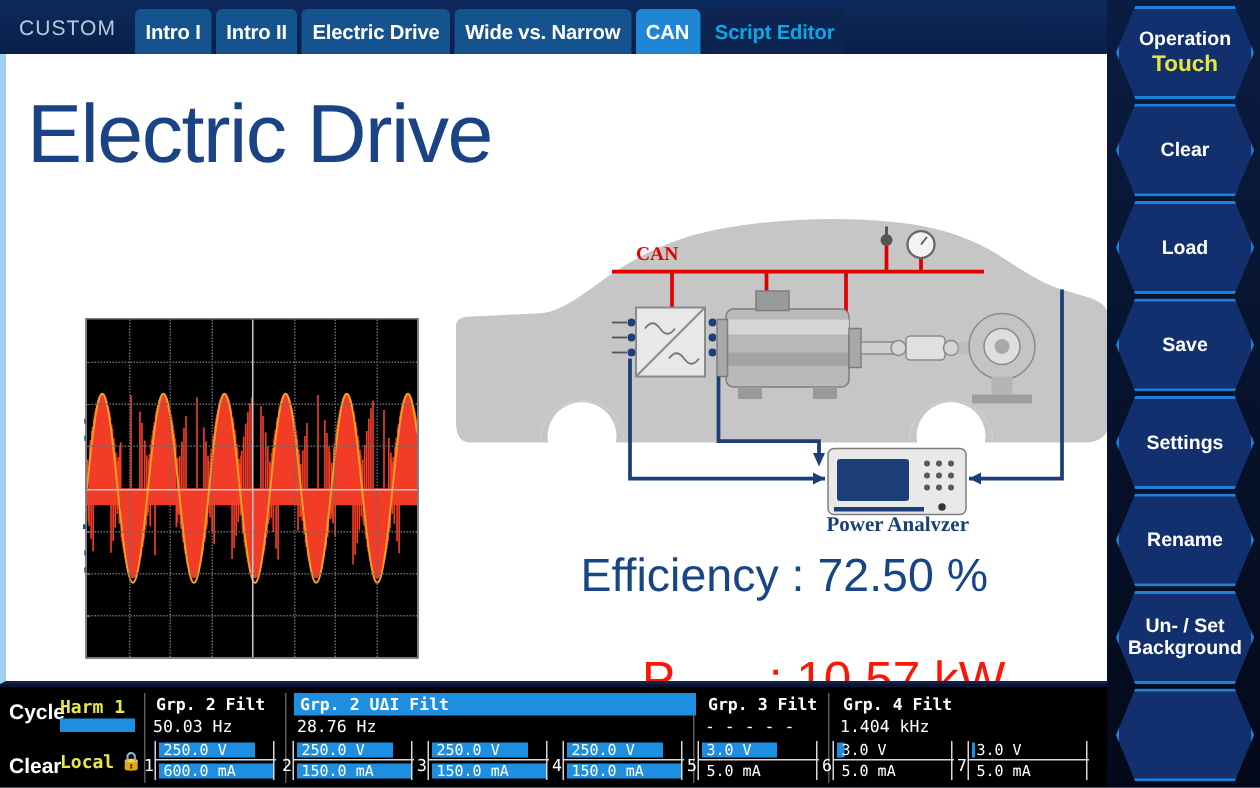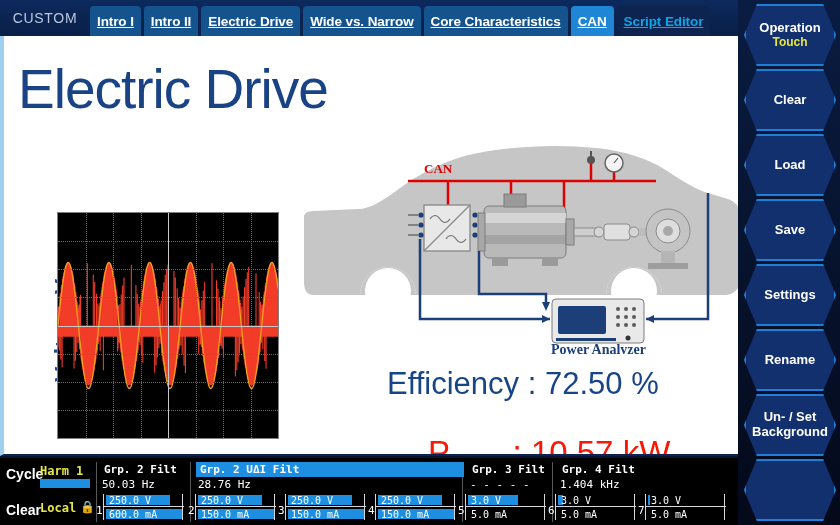--- a/index.html
+++ b/index.html
@@ -20,21 +20,21 @@
   }
   .custom-label{
     width:90px; height:36px; display:flex; align-items:center; justify-content:center;
     color:#b9c6dd; font-size:14px; letter-spacing:.7px; font-weight:400;
   }
   .tab{
     height:30px; margin-right:3px; padding:12px 7px;
     display:flex; align-items:center; justify-content:center;
     color:#ffffff; font-size:13.5px; font-weight:bold;
     background:#15538f; border-radius:4px 4px 0 0;
-    white-space:nowrap; letter-spacing:-0.1px;text-decoration:underline;
+    white-space:nowrap; letter-spacing:-0.1px;
   }
   .tab.highlight{ background:#1e86d4; }
   .tab.active{ background:#0d2450; color:#0ea5e9; }
 
   
   .panel{
     position:absolute; left:0; top:36px; width:738px; height:420px;
     background:#ffffff; border-left:4px solid #9fd0f0; border-bottom:2px solid #0b2350;
     overflow:hidden;
   }
@@ -110,36 +110,35 @@
     background:linear-gradient(180deg,#0a1c42 0%, #07142f 45%, #04091a 100%);
   }
   .hexbtn{
     position:absolute; left:6px; width:92px; height:62px;
     background:#13306e;
     border:2px solid #1f7fd6;
     clip-path: polygon(14% 0%, 86% 0%, 100% 50%, 86% 100%, 14% 100%, 0% 50%);
     display:flex; flex-direction:column; align-items:center; justify-content:center;
     color:#ffffff; font-size:13px; font-weight:bold; text-align:center; line-height:1.15;
   }
-  .hexbtn .sub{ color:#e6e63c; font-size:12px; font-weight:bold; }
+  .hexbtn .sub{ color:#e6e63c; font-size:15px; font-weight:bold; }
   .hexbtn.empty{ color:transparent; }
 </style>
 </head>
 <body>
 
 <div id="app">
 
   <div class="tabbar">
     <div class="custom-label">CUSTOM</div>
     <div id="tabs-host" style="display:flex; align-items:flex-end; height:36px;">
         <div class="tab">Intro I</div>
         <div class="tab">Intro II</div>
         <div class="tab">Electric Drive</div>
         <div class="tab">Wide vs. Narrow</div>
-        <div class="tab">Core Characteristics</div>
         <div class="tab highlight">CAN</div>
         <div class="tab active">Script Editor</div>
       </div>
   </div>
 
   <div class="panel">
 
     <div class="title">Electric Drive</div>
 
     <div class="scope-wrap">

